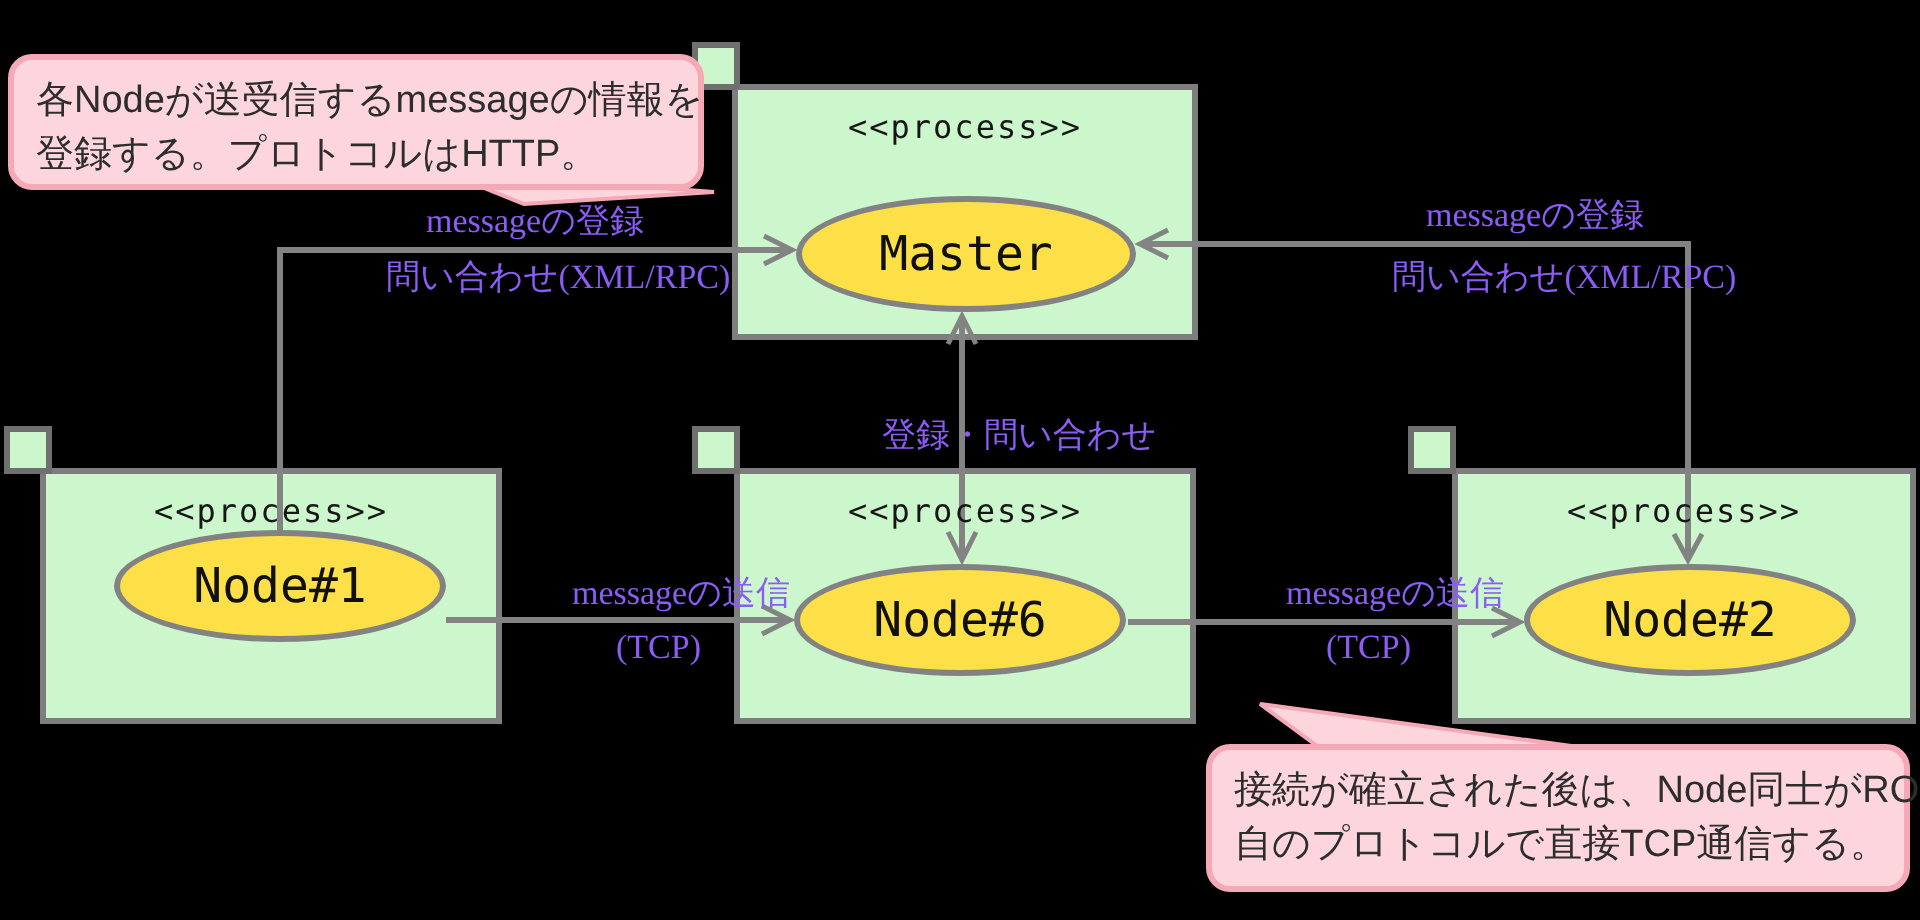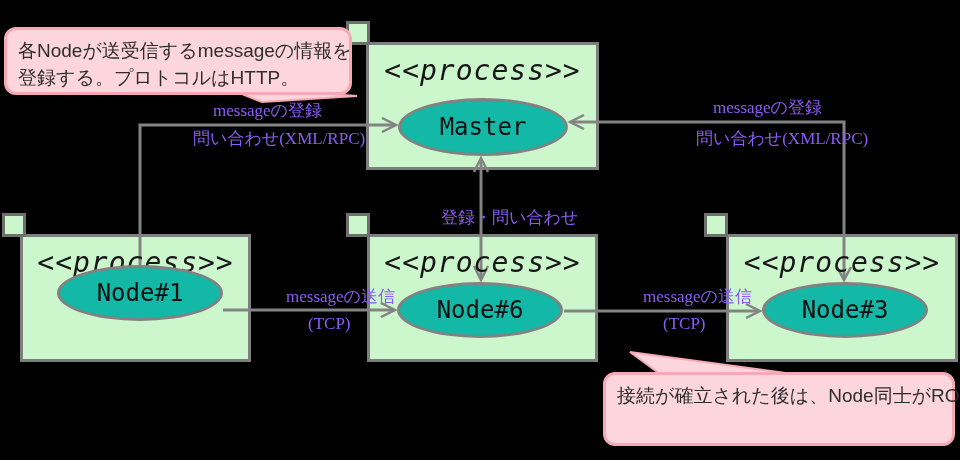--- a/index.html
+++ b/index.html
@@ -10,26 +10,26 @@
   .box {
     position:absolute; width:231px; height:128px;
     background:#ccf6cc; border:3px solid #7e7e7e; box-sizing:border-box;
   }
   .sq {
     position:absolute; width:24px; height:24px;
     background:#ccf6cc; border:3px solid #6f6f6f; box-sizing:border-box;
   }
   .stereo {
     position:absolute; width:231px; text-align:center;
-    font-family:"DejaVu Sans Mono", monospace; font-style:italic;
-    font-size:28px; color:#161616; letter-spacing:1px;
+    font-family:"DejaVu Sans Mono", monospace; 
+    font-size:16px; color:#161616; letter-spacing:1px;
   }
   .ellipse {
     position:absolute; width:170px; height:58px;
-    background:#14b8a6; border:3px solid #828282; border-radius:50%;
+    background:#fde047; border:3px solid #828282; border-radius:50%;
     box-sizing:border-box; display:flex; align-items:center; justify-content:center;
     font-family:"DejaVu Sans Mono", monospace; font-size:24px; color:#101010;
   }
   .conn-label {
     position:absolute; font-size:17px; color:#8b5cf6; white-space:nowrap;
     font-family:Liberation Serif, serif;
     margin-left:36px;
   }
   .callout {
     position:absolute; background:#fcd6dc; border:3px solid #f5a9b6;
@@ -90,34 +90,35 @@
   <div class="ellipse" style="left:398px; top:98px;">
     <span>Master</span>
   </div>
   <div class="ellipse" style="left:57px;  top:265px; width:166px; height:56px;">
     <span>Node#1</span>
   </div>
   <div class="ellipse" style="left:397px; top:282px; width:166px; height:56px;">
     <span>Node#6</span>
   </div>
   <div class="ellipse" style="left:762px; top:282px; width:166px; height:56px;">
-    <span>Node#3</span>
+    <span>Node#2</span>
   </div>
 
   <div class="conn-label" style="left:177px; top:99px;">messageの登録</div>
   <div class="conn-label" style="left:157px; top:127px;">問い合わせ(XML/RPC)</div>
   <div class="conn-label" style="left:677px; top:96px;">messageの登録</div>
   <div class="conn-label" style="left:660px; top:127px;">問い合わせ(XML/RPC)</div>
   <div class="conn-label" style="left:405px; top:206px;text-align:right;">登録・問い合わせ</div>
   <div class="conn-label" style="left:250px; top:285px;">messageの送信</div>
   <div class="conn-label" style="left:272px; top:314px;">(TCP)</div>
   <div class="conn-label" style="left:607px; top:285px;">messageの送信</div>
   <div class="conn-label" style="left:627px; top:314px;">(TCP)</div>
 
   <div class="callout" style="left:4px; top:27px; width:348px; height:68px;">
     <div>各Nodeが送受信するmessageの情報を</div>
     <div>登録する。プロトコルはHTTP。</div>
   </div>
   <div class="callout" style="left:603px; top:372px; width:352px; height:74px;">
     <div>接続が確立された後は、Node同士がROS独</div>
+    <div>自のプロトコルで直接TCP通信する。</div>
   </div>
 
 </div>
 
 </body></html>

